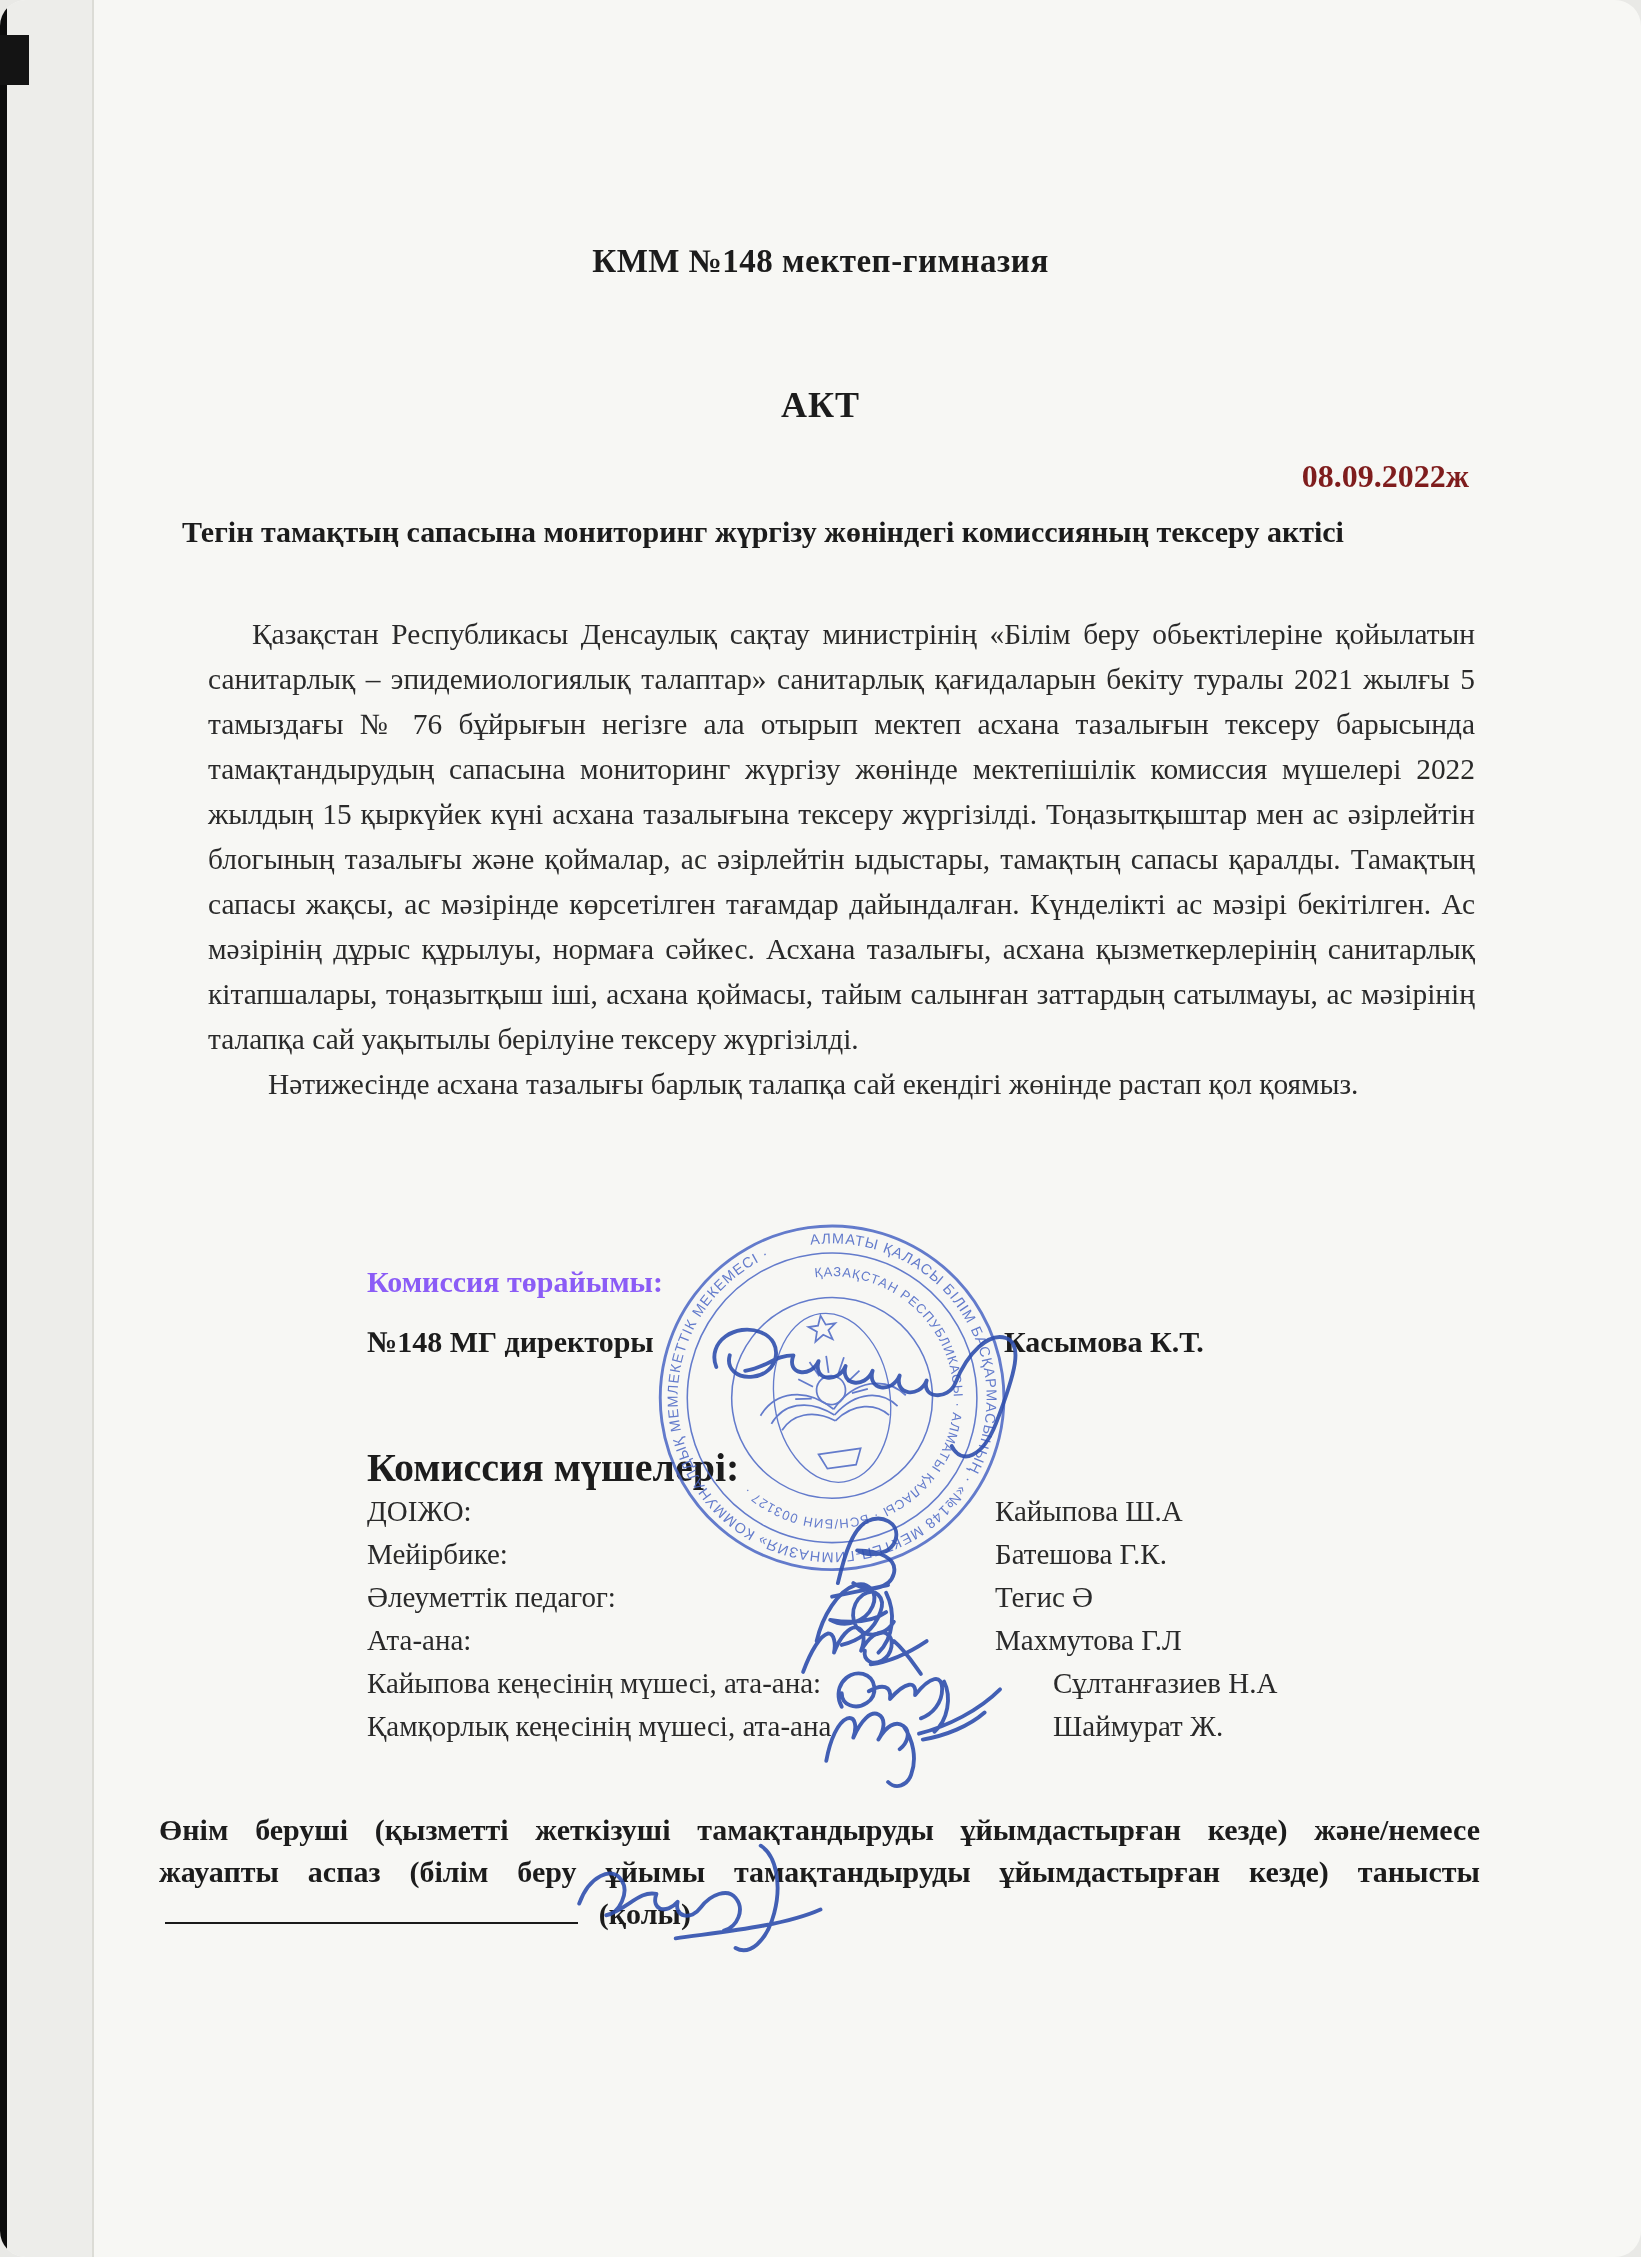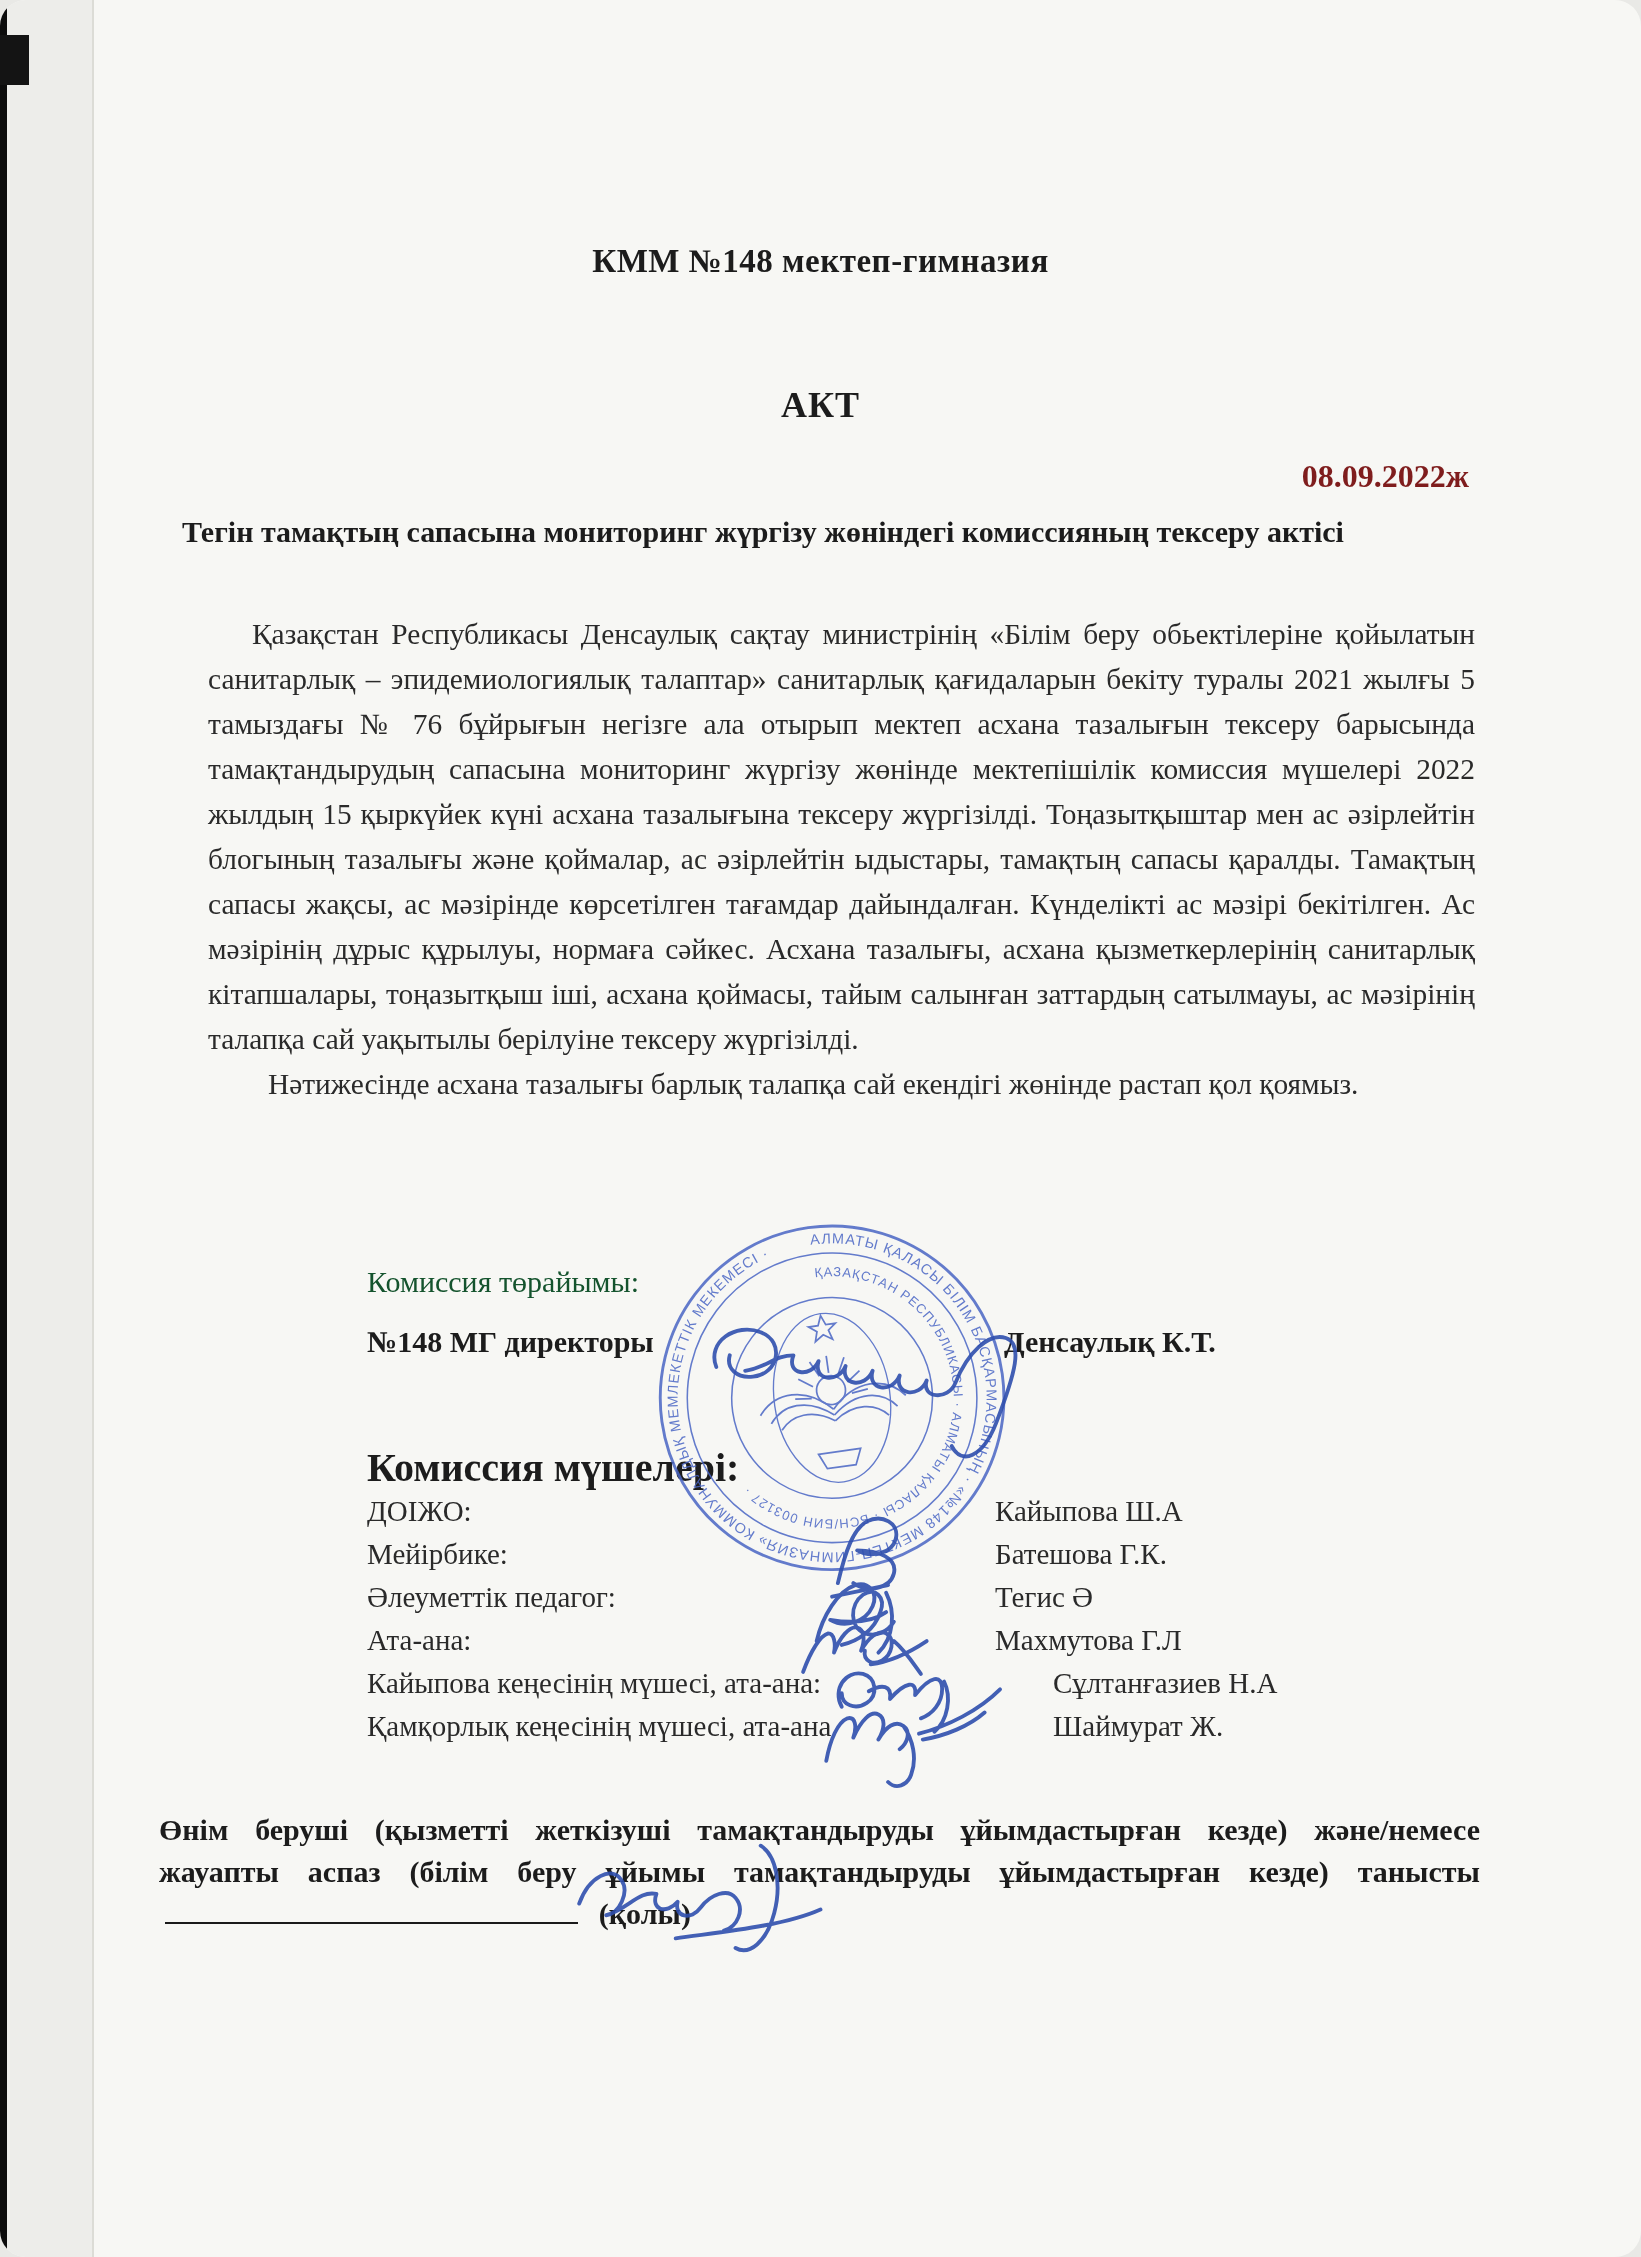--- a/index.html
+++ b/index.html
@@ -24,21 +24,21 @@
     font-size:36px;font-weight:bold;color:#1c1c1c;letter-spacing:1px;}
   .doc-date{position:absolute;right:172px;top:458px;font-size:32px;font-weight:bold;color:#7f1d1d;}
   .doc-heading{position:absolute;left:182px;top:510px;width:1290px;
     font-size:30px;font-weight:bold;color:#1c1c1c;line-height:43px;text-align:justify;}
   .body-text{position:absolute;left:208px;top:612px;width:1267px;
     font-size:29.4px;line-height:45px;text-align:justify;color:#2a2a2a;}
   .body-text p{margin:0;}
   .body-text p.p1{text-indent:44px;}
   .body-text p.p2{text-indent:60px;}
 
-  .chair-label{position:absolute;left:367px;top:1265px;font-size:30px;font-weight:normal;color:#14532d;}
+  .chair-label{position:absolute;left:367px;top:1265px;font-size:30px;font-weight:bold;color:#8b5cf6;}
   .chair-row{position:absolute;left:367px;top:1325px;width:1062px;font-size:30px;font-weight:bold;color:#1c1c1c;}
   .chair-row .chair-name{position:absolute;left:637px;top:0;}
   .members-label{position:absolute;left:367px;top:1444px;font-size:40px;font-weight:bold;color:#1c1c1c;}
   .members{position:absolute;left:367px;top:1495px;width:1101px;}
   .member-row{position:relative;height:43px;font-size:29px;color:#2a2a2a;}
   .member-name{position:absolute;left:628px;top:0;white-space:nowrap;}
   .member-row:nth-child(5) .member-name,
   .member-row:nth-child(6) .member-name{left:686px;}
 
   .footer-par{position:absolute;left:159px;top:1809px;width:1321px;
@@ -64,21 +64,21 @@
   <div class="doc-heading">Тегін тамақтың сапасына мониторинг жүргізу жөніндегі комиссияның тексеру актісі</div>
 
   <div class="body-text">
     <p class="p1">Қазақстан Республикасы Денсаулық сақтау министрінің «Білім беру обьектілеріне қойылатын санитарлық – эпидемиологиялық талаптар» санитарлық қағидаларын бекіту туралы 2021 жылғы 5 тамыздағы № 76 бұйрығын негізге ала отырып мектеп асхана тазалығын тексеру барысында тамақтандырудың сапасына мониторинг жүргізу жөнінде мектепішілік комиссия мүшелері 2022 жылдың 15 қыркүйек күні асхана тазалығына тексеру жүргізілді. Тоңазытқыштар мен ас әзірлейтін блогының тазалығы және қоймалар, ас әзірлейтін ыдыстары, тамақтың сапасы қаралды. Тамақтың сапасы жақсы, ас мәзірінде көрсетілген тағамдар дайындалған. Күнделікті ас мәзірі бекітілген. Ас мәзірінің дұрыс құрылуы, нормаға сәйкес. Асхана тазалығы, асхана қызметкерлерінің санитарлық кітапшалары, тоңазытқыш іші, асхана қоймасы, тайым салынған заттардың сатылмауы, ас мәзірінің талапқа сай уақытылы берілуіне тексеру жүргізілді.</p>
     <p class="p2">Нәтижесінде асхана тазалығы барлық талапқа сай екендігі жөнінде растап қол қоямыз.</p>
   </div>
 
   <div class="chair-label">Комиссия төрайымы:</div>
   <div class="chair-row">
     <span>№148 МГ директоры</span>
-    <span class="chair-name">Денсаулық К.Т.</span>
+    <span class="chair-name">Касымова К.Т.</span>
   </div>
 
   <div class="members-label">Комиссия мүшелері:</div>
 
   <div class="members">
     <div class="member-row">
       <span>ДОІЖО:</span>
       <span class="member-name">Кайыпова Ш.А</span>
     </div>
     <div class="member-row">

